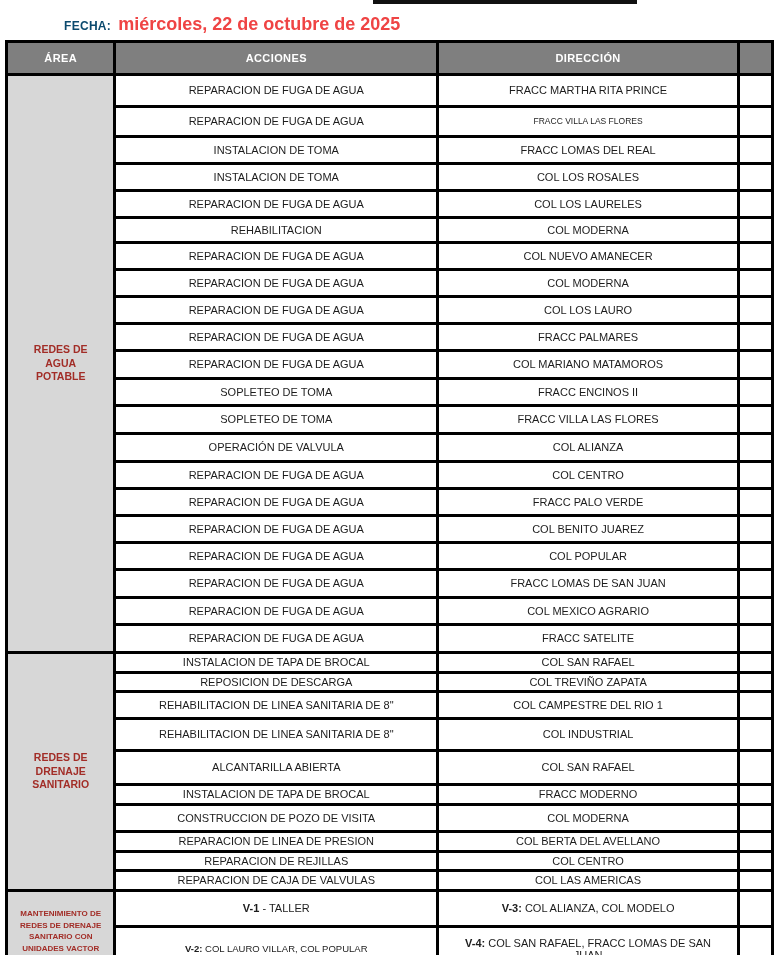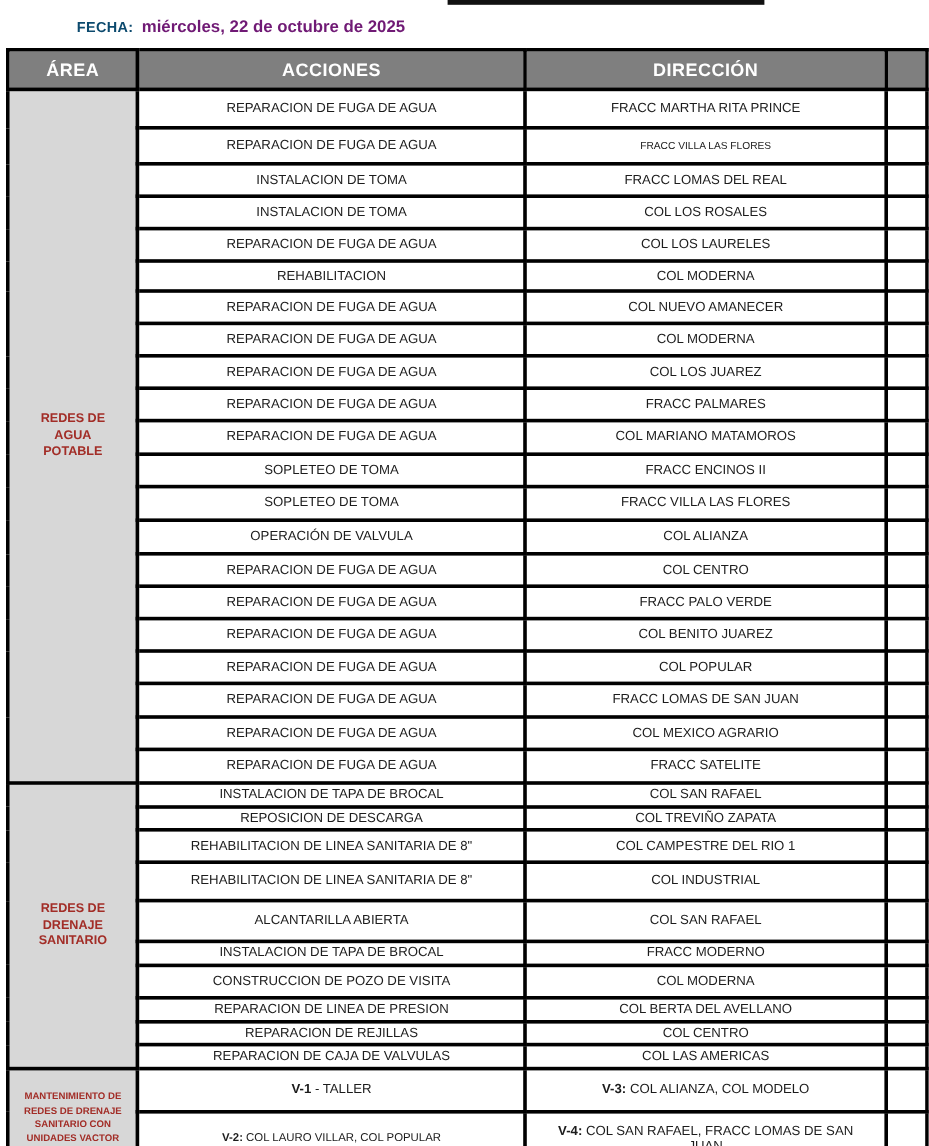--- a/index.html
+++ b/index.html
@@ -24,40 +24,40 @@
     gap: 7px;
     white-space: nowrap;
   }
   .fecha-label {
     font-size: 12px;
     font-weight: bold;
     color: #0c4a6e;
     letter-spacing: .3px;
   }
   .fecha-value {
-    font-size: 14px;
-    font-weight: bold;
-    color: #701a75;
+    font-size: 18px;
+    font-weight: bold;
+    color: #ef4444;
   }
   table.sched {
     position: absolute;
     left: 5px; top: 40px;
     border-collapse: collapse;
     table-layout: fixed;
   }
   table.sched th, table.sched td {
     border: 3px solid #000;
     text-align: center;
     vertical-align: middle;
     overflow: hidden;
   }
   table.sched th {
     background: #7f7f7f;
     color: #ffffff;
-    font-size: 15px;
+    font-size: 11px;
     font-weight: bold;
     letter-spacing: .4px;
     height: 33px;
   }
   td.accion-cell, td.direccion-cell {
     background: #ffffff;
     color: #1c1c1c;
     font-size: 11px;
     line-height: 1.15;
     padding: 2px 20px;
@@ -142,21 +142,21 @@
         <td class="direccion-cell">COL NUEVO AMANECER</td>
         <td class="stub-cell"></td>
       </tr>
       <tr style="height: 27px;">
         <td class="accion-cell">REPARACION DE FUGA DE AGUA</td>
         <td class="direccion-cell">COL MODERNA</td>
         <td class="stub-cell"></td>
       </tr>
       <tr style="height: 27px;">
         <td class="accion-cell">REPARACION DE FUGA DE AGUA</td>
-        <td class="direccion-cell">COL LOS JUAREZ</td>
+        <td class="direccion-cell">COL LOS LAURO</td>
         <td class="stub-cell"></td>
       </tr>
       <tr style="height: 27px;">
         <td class="accion-cell">REPARACION DE FUGA DE AGUA</td>
         <td class="direccion-cell">FRACC PALMARES</td>
         <td class="stub-cell"></td>
       </tr>
       <tr style="height: 28px;">
         <td class="accion-cell">REPARACION DE FUGA DE AGUA</td>
         <td class="direccion-cell">COL MARIANO MATAMOROS</td>

